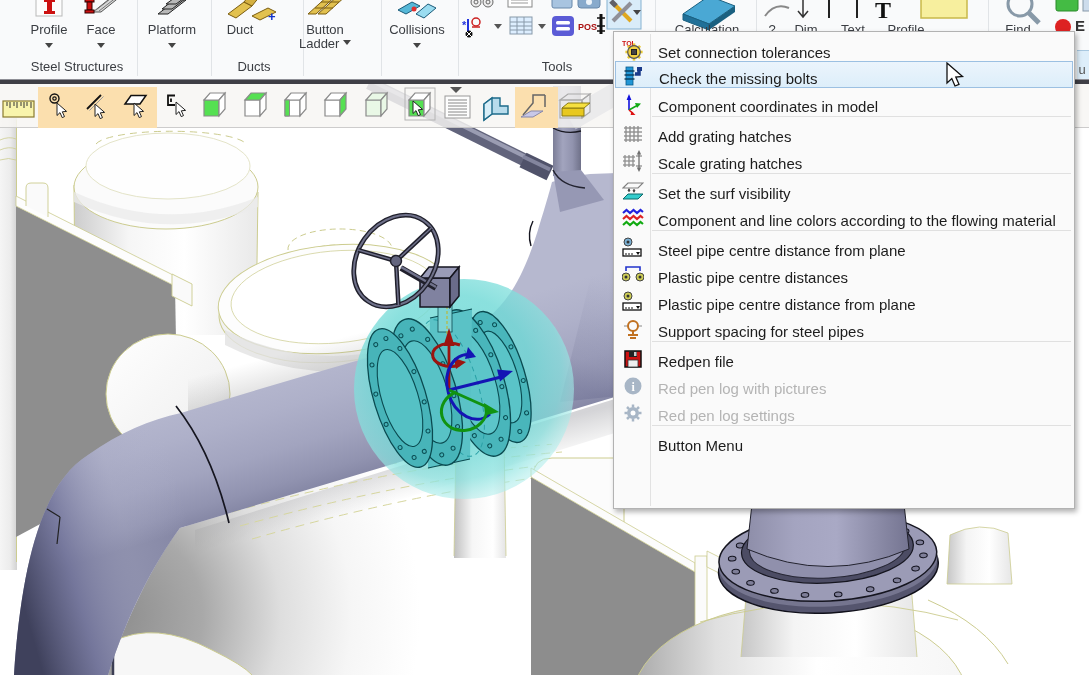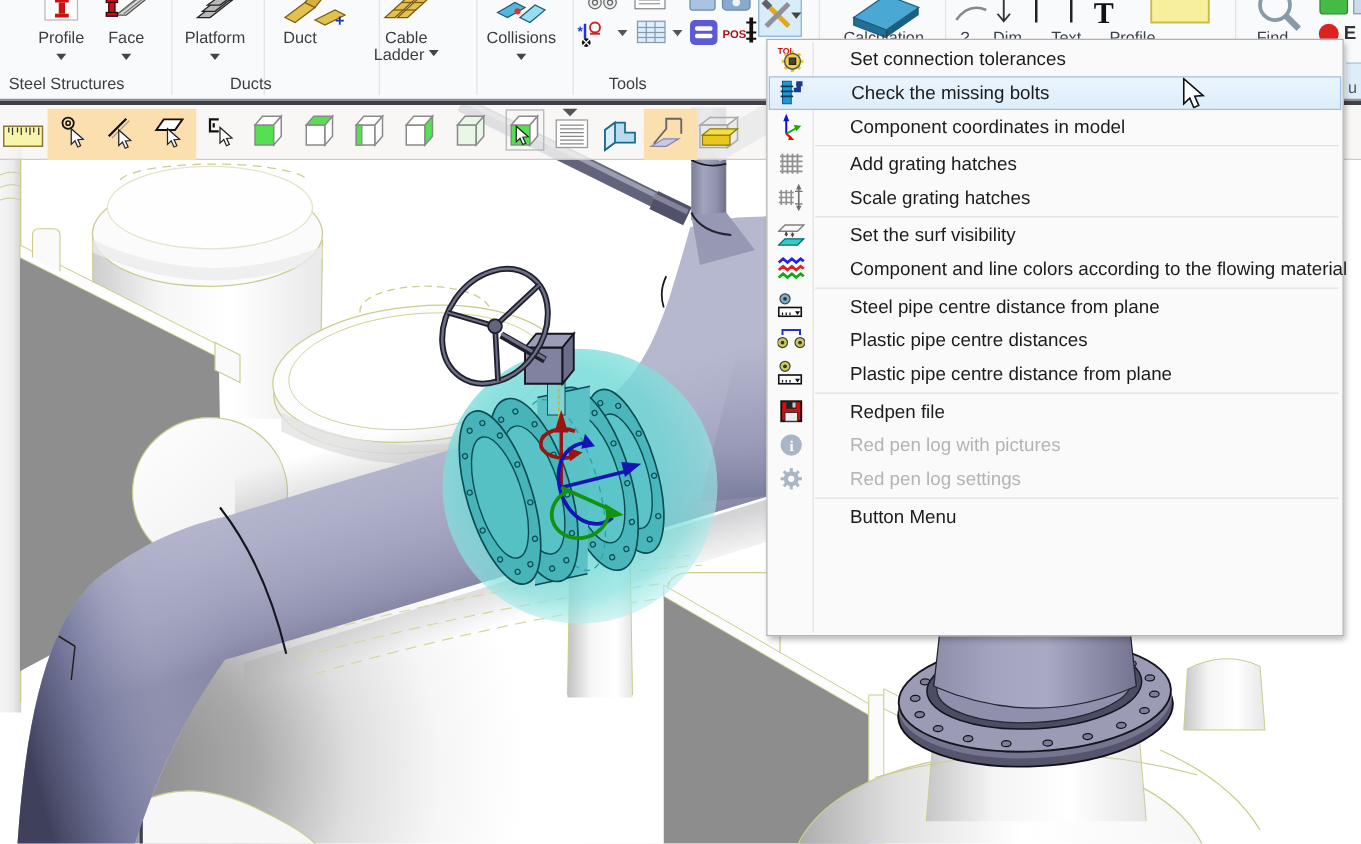--- a/index.html
+++ b/index.html
@@ -2,32 +2,32 @@
 <html><head><meta charset="utf-8">
 <style>
 * { margin:0; padding:0; box-sizing:border-box; }
 html,body { width:1089px; height:675px; overflow:hidden; font-family:"Liberation Sans",sans-serif; }
 .stage { position:relative; width:1089px; height:675px; background:#fff; }
 .scene { position:absolute; left:0; top:0; }
 .ribbon { position:absolute; left:0; top:0; width:1089px; height:84px; background:#f9fafb; z-index:20; }
 .ribbon::after { content:""; position:absolute; left:0; top:79px; width:1089px; height:5px;
   background:linear-gradient(#8f8f96 0 30%, #3f3f46 30% 100%); }
 .rsep { position:absolute; top:0; width:1px; height:76px; background:#e1e4e7; }
-.rglab { position:absolute; top:59px; font-size:13px; color:#3a3d42; text-align:left; }
+.rglab { position:absolute; top:59px; font-size:13px; color:#3a3d42; text-align:center; }
 .rlab { position:absolute; top:22px; font-size:13px; color:#3a3d42; text-align:center; }
 .rarw { position:absolute; top:43px; width:0; height:0; border:4px solid transparent; border-top:5px solid #444; }
 .arw2 { display:inline-block; width:0; height:0; border:4px solid transparent; border-top:5px solid #444; vertical-align:middle; }
 .ric { position:absolute; overflow:visible; }
 .toolbar { position:absolute; left:0; top:84px; width:1089px; height:44px;
   background:rgba(247,246,243,0.84); border-bottom:1px solid rgba(170,170,170,0.55); z-index:10; }
 .peach { position:absolute; top:3px; height:41px; background:#fbdfae; }
 .menu { position:absolute; left:613px; top:31px; width:462px; height:478px; background:#fafafa;
   border:1px solid #b2b2b2; box-shadow:2px 3px 5px rgba(0,0,0,0.3); z-index:50; padding-top:1.5px; }
 .vline { position:absolute; left:36px; top:2px; bottom:2px; width:1px; background:#e2e2e2; }
-.mi { height:27px; display:flex; align-items:center; position:relative; margin:0 1px;gap:22px; }
+.mi { height:27px; display:flex; align-items:flex-end; position:relative; margin:0 1px; }
 .mic { width:35px; display:flex; justify-content:center; align-items:center; flex:none; }
 .mtx { font-size:15px; color:#1c1c1c; padding-left:8px; white-space:nowrap; }
 .mi.hi { background:linear-gradient(#ebf4fc,#ddeefa); border:1px solid #9cc0e2; }
 .mi.dis .mtx { color:#a8a8a8; }
 .mi.dis { opacity:0.85; }
 .msep { height:1px; background:#e0e0e0; margin:1px 3px 1px 38px; }
 </style></head>
 <body>
 <div class="stage">
 <svg class="scene" width="1089" height="675" viewBox="0 0 1089 675">
@@ -443,21 +443,21 @@
 <div class="rglab" style="left:487px;width:140px">Tools</div>
 <div class="rlab" style="left:4px;width:90px">Profile</div>
 <div class="rarw" style="left:45px"></div>
 <div class="rlab" style="left:56px;width:90px">Face</div>
 <div class="rarw" style="left:97px"></div>
 <div class="rlab" style="left:127px;width:90px">Platform</div>
 <div class="rarw" style="left:168px"></div>
 <div class="rlab" style="left:195px;width:90px">Duct</div>
 <div class="rlab" style="left:372px;width:90px">Collisions</div>
 <div class="rarw" style="left:413px"></div>
-<div class="rlab" style="left:280px;width:90px;top:22px">Cable</div>
+<div class="rlab" style="left:280px;width:90px;top:22px">Button</div>
 <div class="rlab" style="left:280px;width:90px;top:36px">Ladder <span class="arw2"></span></div>
 <svg class="ric" width="613" height="22" style="left:0;top:0">
 <rect x="36" y="-6" width="26" height="22" fill="#fdfdfd" stroke="#b9b9b9"></rect>
 <rect x="44" y="-2" width="11" height="4" fill="#cc1111"></rect>
         <rect x="47" y="2" width="5" height="9" fill="#cc1111"></rect>
         <rect x="44" y="11" width="11" height="3" fill="#cc1111"></rect>
 <g>
           <polygon points="93,12 113,-4 121,-4 101,12" fill="#d8d8d8" stroke="#555"></polygon>
           <line x1="96" y1="10" x2="114" y2="-4" stroke="#777"></line>
           <line x1="99" y1="11" x2="117" y2="-3" stroke="#777"></line>
@@ -720,20 +720,30 @@
 <g stroke="#111">
               <line x1="4" y1="16" x2="4" y2="18"></line>
               <line x1="7" y1="16" x2="7" y2="18"></line>
               <line x1="10" y1="16" x2="10" y2="18"></line>
             </g>
             <polygon points="14,15 18,15 16,18" fill="#111"></polygon>
           </svg>
         </span>
         <span class="mtx">Plastic pipe centre distance from plane</span>
       </div>
+<div class="mi">
+        <span class="mic">
+          <svg width="22" height="22" viewBox="0 0 22 22">
+            <circle cx="11" cy="8" r="5" fill="none" stroke="#c07020" stroke-width="2"></circle>
+<path d="M 11,13 L 11,17 M 6,17 L 16,17 M 8,20 L 14,20" stroke="#c07020" stroke-width="2" fill="none"></path>
+<path d="M 2,8 L 5,8 M 17,8 L 20,8" stroke="#888" stroke-width="1.2"></path>
+          </svg>
+        </span>
+        <span class="mtx">Support spacing for steel pipes</span>
+      </div>
 <div class="msep"></div>
 <div class="mi">
         <span class="mic">
           <svg width="22" height="22" viewBox="0 0 22 22">
             <rect x="3" y="3" width="16" height="16" fill="#cc1111" stroke="#111" stroke-width="1.5"></rect>
 <rect x="7" y="3" width="8" height="6" fill="#222"></rect>
             <rect x="12" y="4" width="2.5" height="4" fill="#ccc"></rect>
 <rect x="6" y="12" width="10" height="7" fill="#eee" stroke="#333" stroke-width="0.8"></rect>
           </svg>
         </span>

